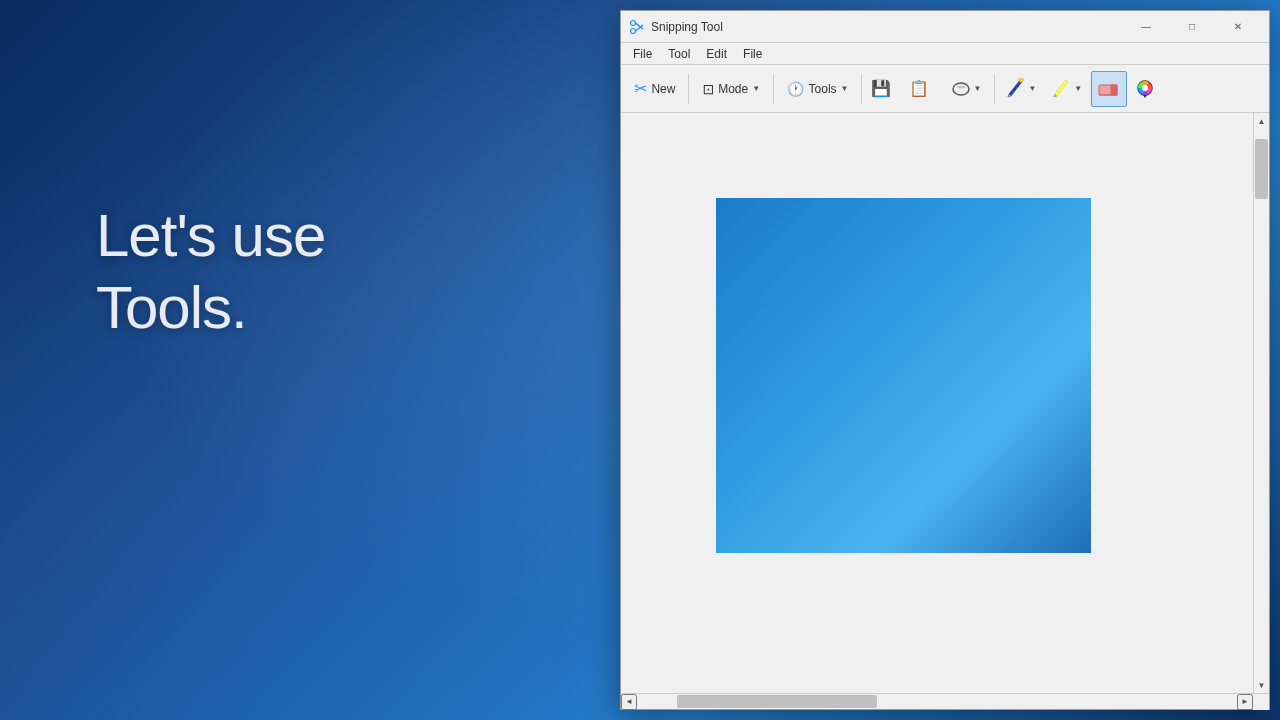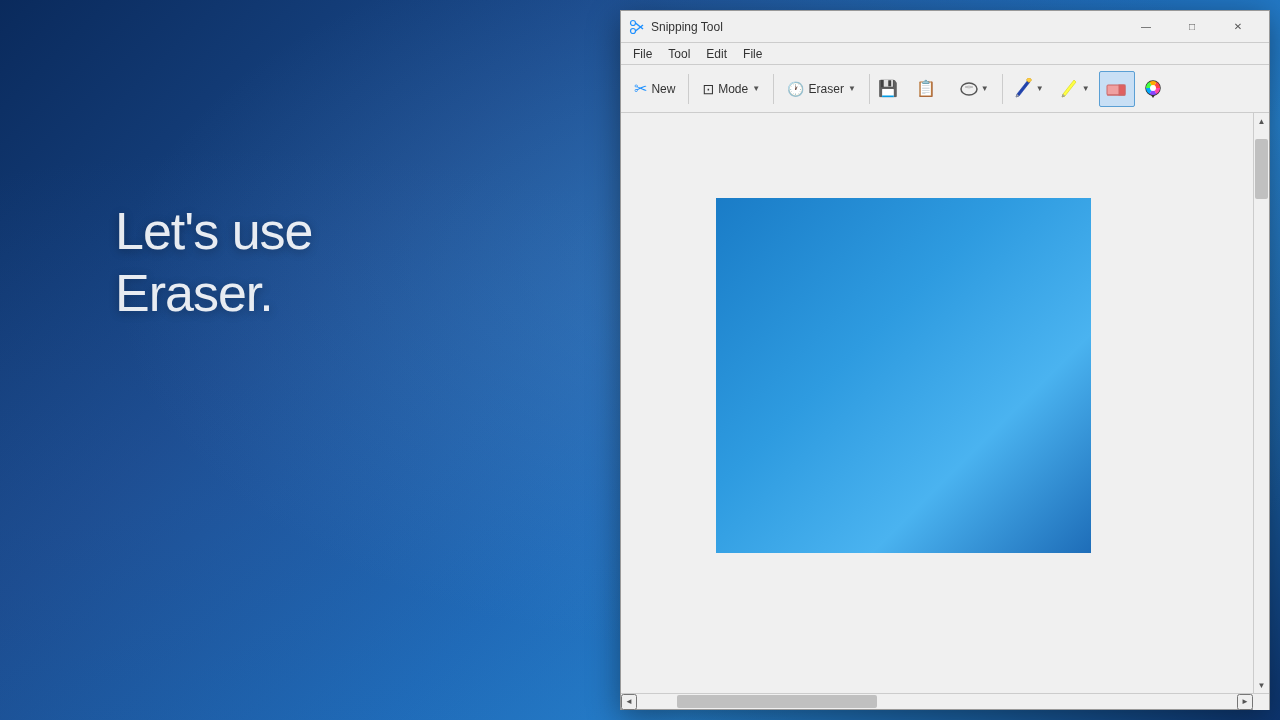--- a/index.html
+++ b/index.html
@@ -25,24 +25,24 @@
       position: absolute;
       inset: 0;
       background: 
         radial-gradient(ellipse at 60% 40%, rgba(100,160,220,0.3) 0%, transparent 60%),
         radial-gradient(ellipse at 20% 70%, rgba(50,100,180,0.2) 0%, transparent 50%);
     }
 
     
     #desktop-text {
       position: absolute;
-      left: 115px;
+      left: 96px;
       top: 200px;
       color: rgba(255,255,255,0.9);
-      font-size: 52px;
+      font-size: 60px;
       font-weight: 200;
       line-height: 1.2;
       letter-spacing: -1px;
       text-shadow: 0 2px 10px rgba(0,0,0,0.3);
     }
 
     
     #snipping-window {
       position: absolute;
       left: 620px;
@@ -284,21 +284,21 @@
       inset: 0;
       background: linear-gradient(135deg, #1a7cc7 0%, #2e9be0 40%, #4ab3f0 70%, #1e6db8 100%);
     }
   </style>
 </head>
 <body>
 
 <div id="desktop">
   <div id="desktop-text">
     <div>Let's use</div>
-    <div>Eraser.</div>
+    <div>Tools.</div>
   </div>
 </div>
 
 <div id="snipping-window">
 
   <div id="title-bar">
 
     <div id="title-icon">
       <svg viewBox="0 0 16 16" width="16" height="16">
         <circle cx="4" cy="4" r="2.5" fill="none" stroke="#1e90ff" stroke-width="1.2"></circle>
@@ -335,21 +335,21 @@
     <button class="toolbar-btn">
       <span style="font-size:14px;">⊡</span>
       <span>Mode</span>
       <span class="dropdown-arrow">▼</span>
     </button>
 
     <div class="toolbar-separator"></div>
 
     <button class="toolbar-btn">
       <span style="font-size:14px;">🕐</span>
-      <span>Eraser</span>
+      <span>Tools</span>
       <span class="dropdown-arrow">▼</span>
     </button>
 
     <div class="toolbar-separator"></div>
 
     <button class="toolbar-btn" title="Save Snip" style="width:36px; padding:4px;">
       <span style="font-size:16px;">💾</span>
     </button>
 
     <button class="toolbar-btn" title="Copy" style="width:36px; padding:4px;">

